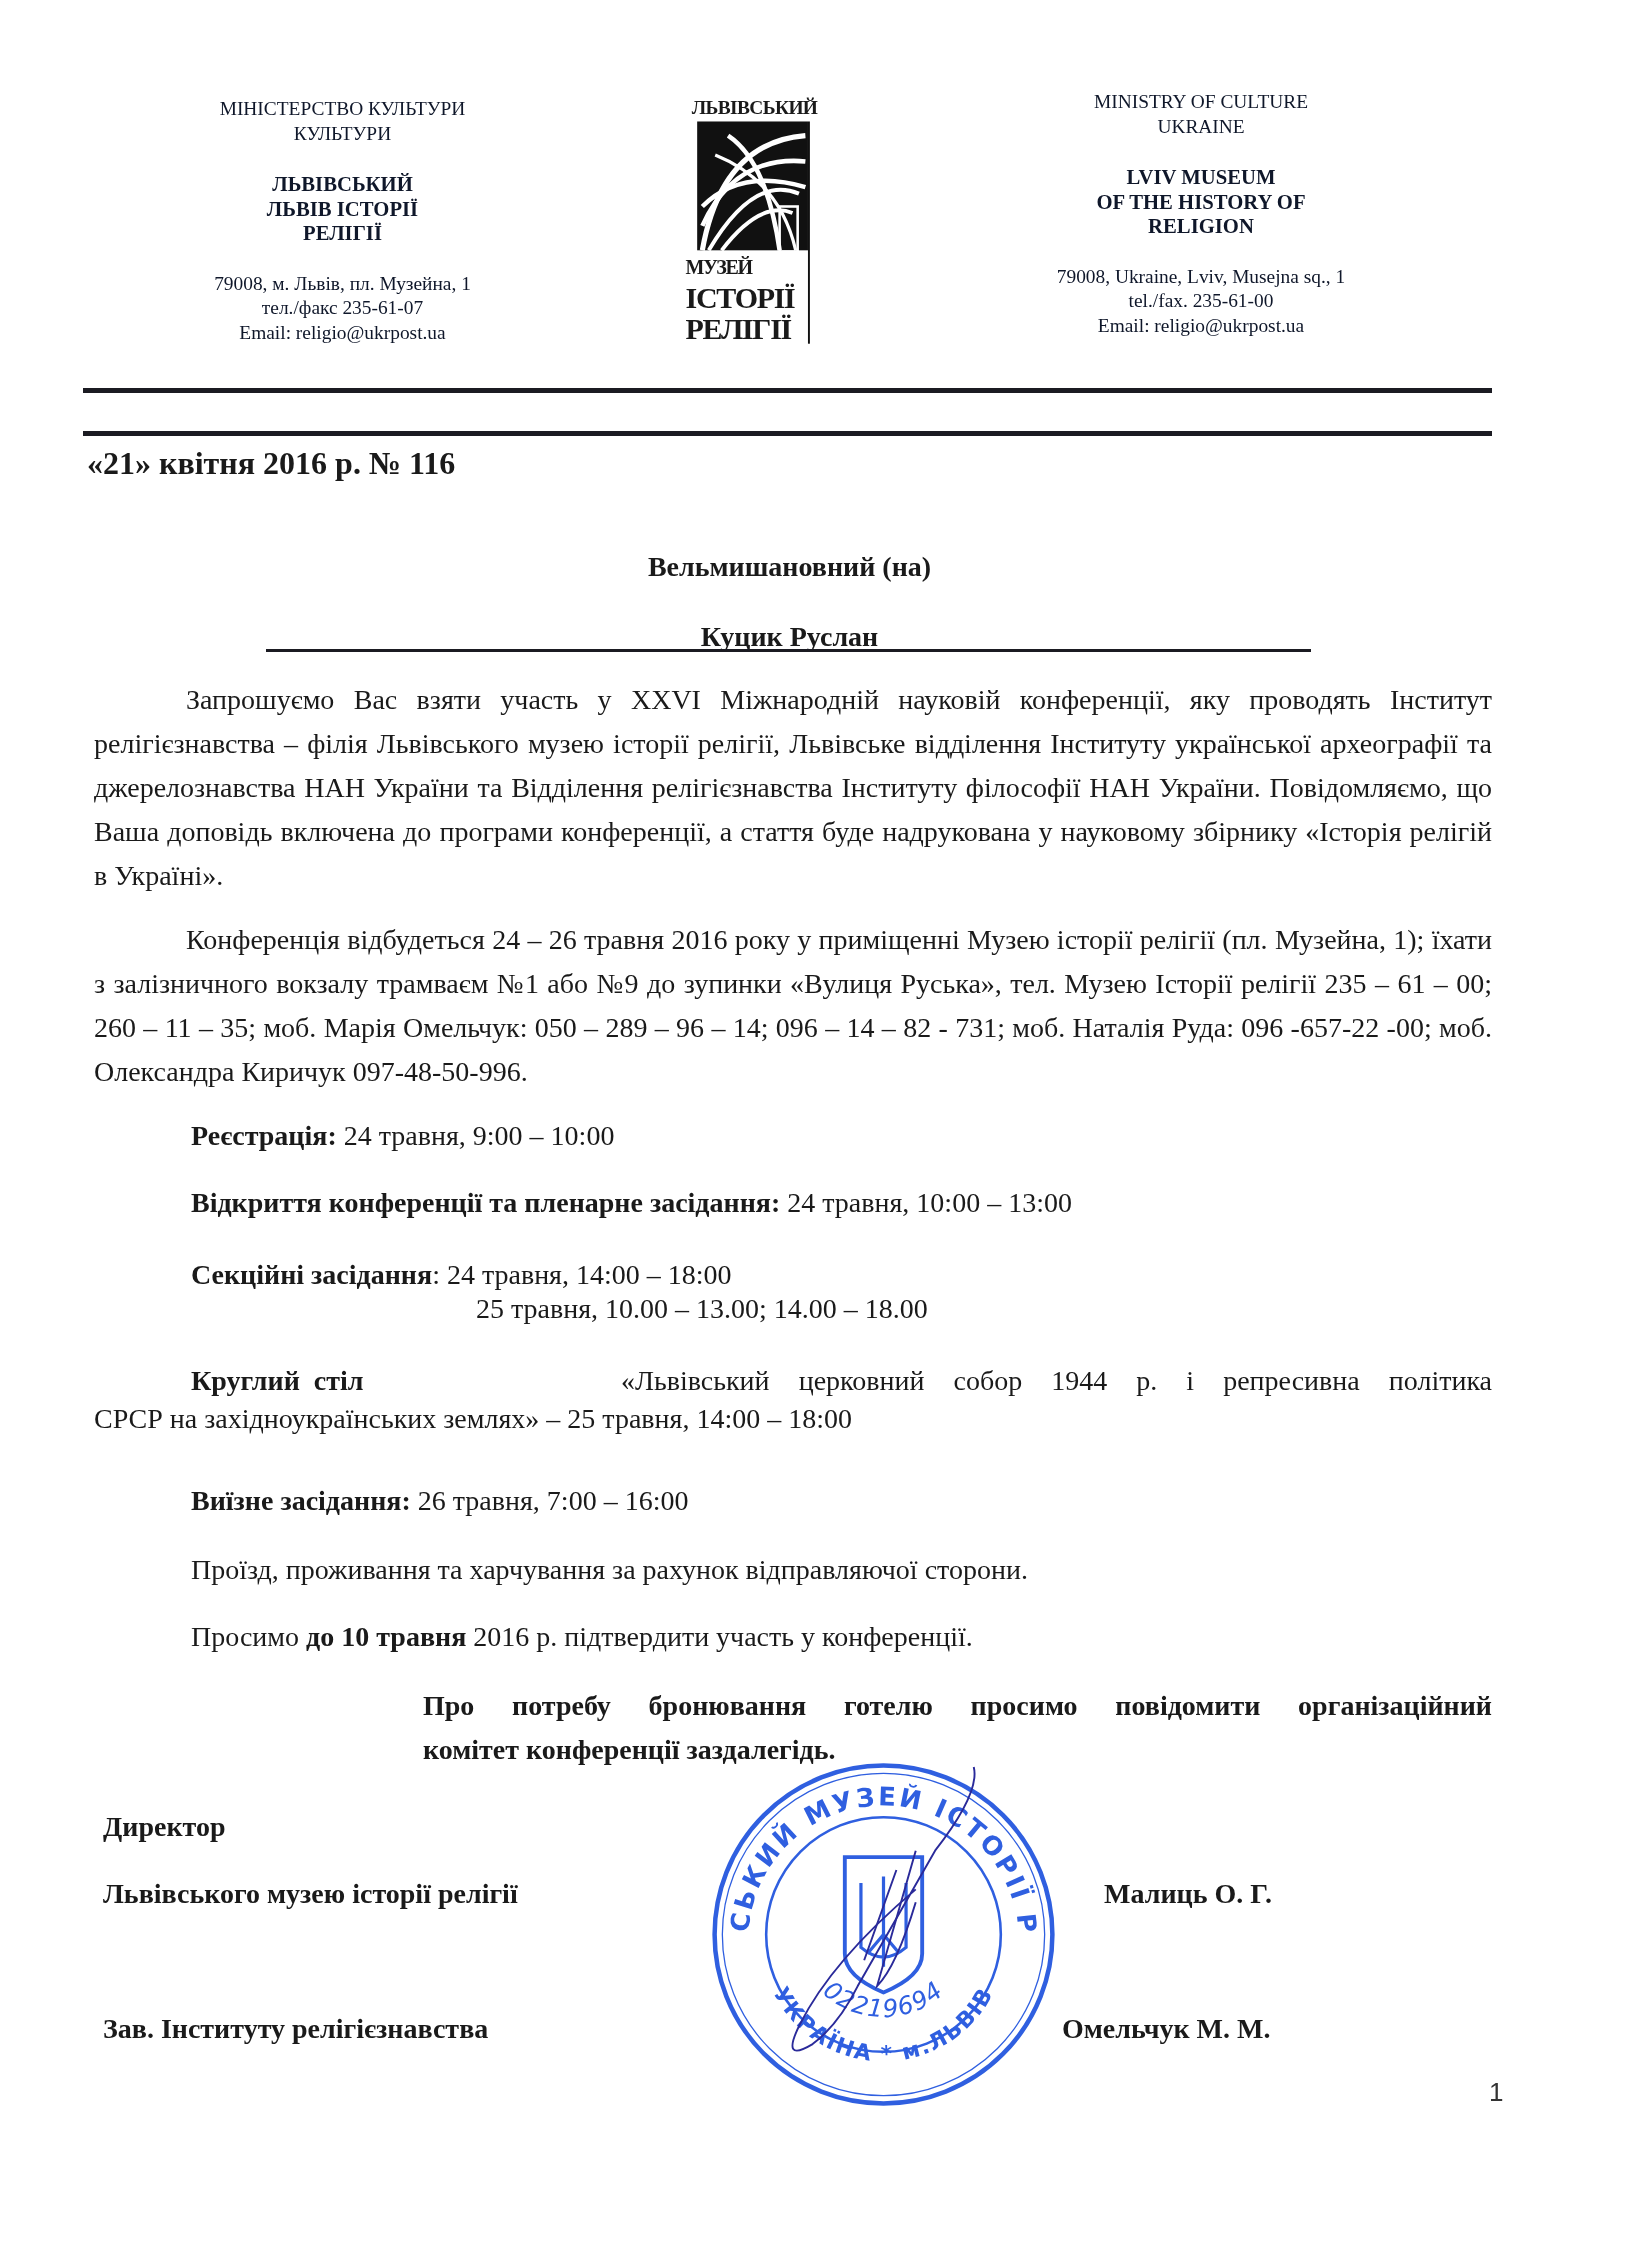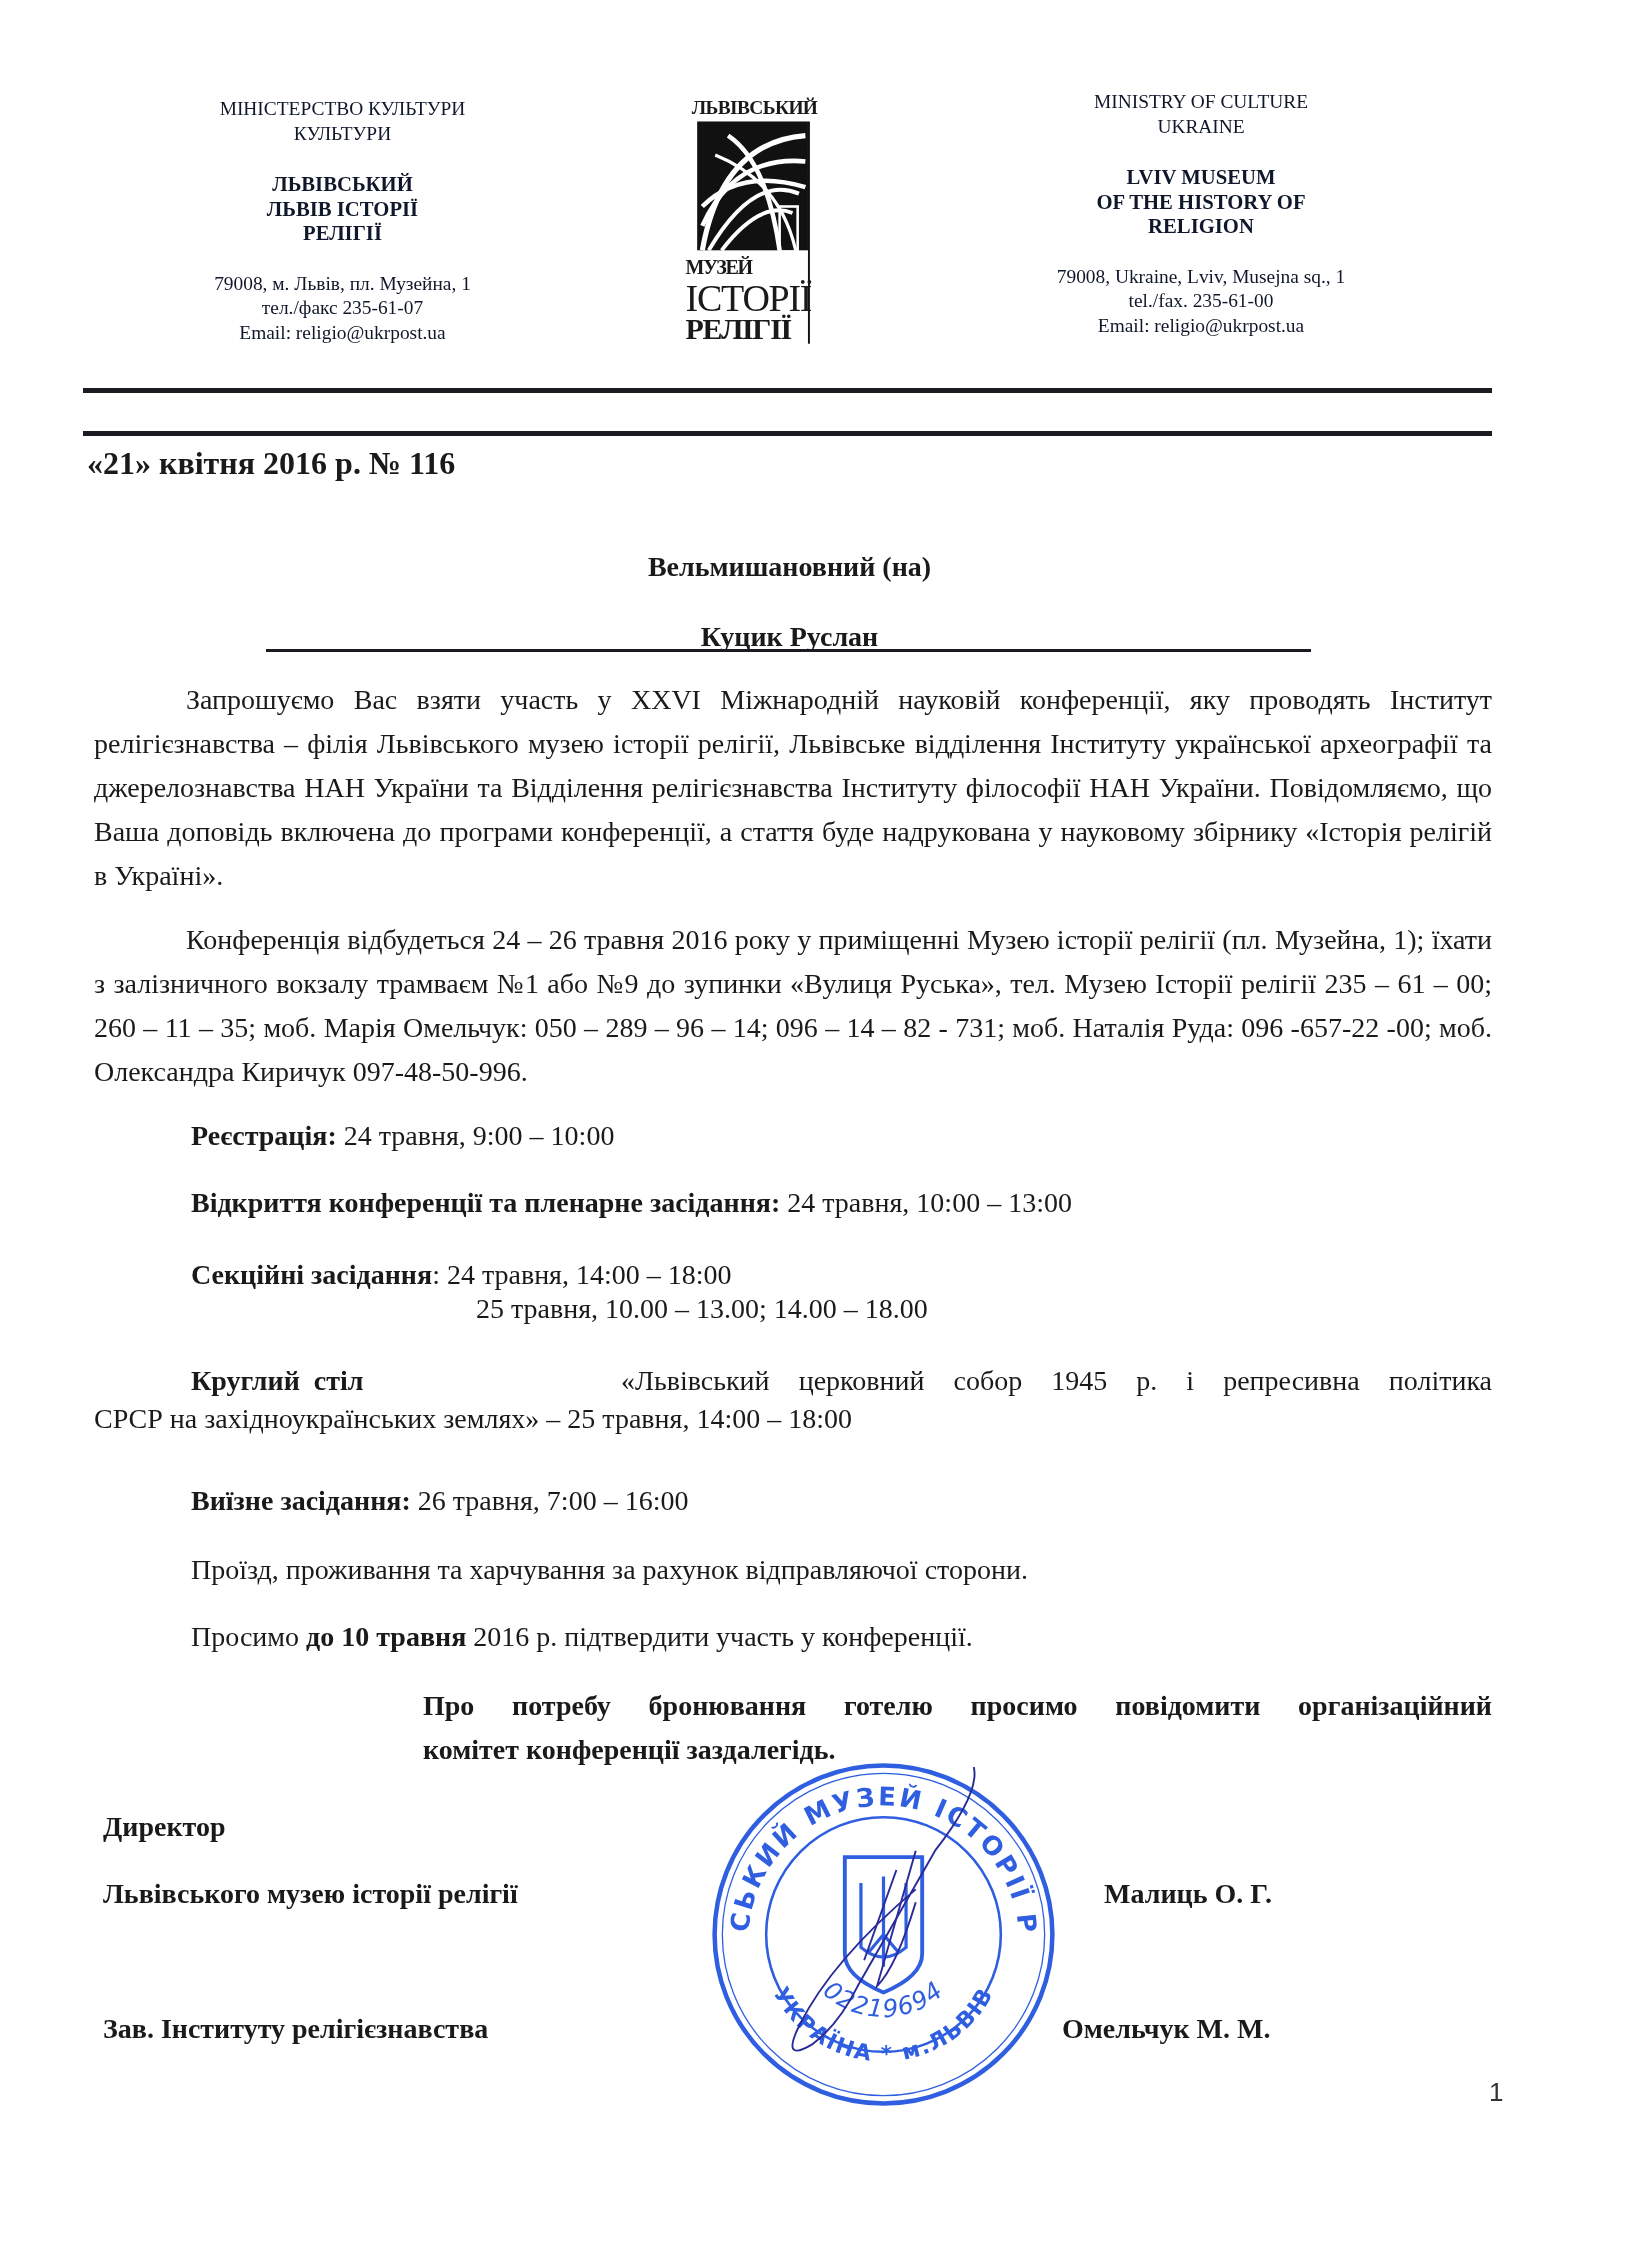--- a/index.html
+++ b/index.html
@@ -42,21 +42,21 @@
     <path d="M30 200 Q80 90 190 100" stroke="#fff" stroke-width="7" fill="none"></path>
     <path d="M30 170 Q90 110 190 140" stroke="#fff" stroke-width="7" fill="none"></path>
     <path d="M40 238 Q110 120 180 150" stroke="#fff" stroke-width="6" fill="none"></path>
     <path d="M60 238 Q120 160 170 180" stroke="#fff" stroke-width="6" fill="none"></path>
     <path d="M70 60 Q130 100 150 238" stroke="#fff" stroke-width="7" fill="none"></path>
     <path d="M50 90 Q150 130 175 238" stroke="#fff" stroke-width="5" fill="none"></path>
     <rect x="150" y="170" width="28" height="70" fill="none" stroke="#fff" stroke-width="4"></rect>
     <rect x="194" y="38" width="3" height="345" fill="#111"></rect>
   </svg>
   <div style="position:absolute; left:2.6px; top:155px; font-weight:bold; font-size:20px; line-height:30px; letter-spacing:-1.3px;">МУЗЕЙ</div>
-  <div style="position:absolute; left:2.6px; top:186px; font-weight:normal; font-size:38px; line-height:30px; letter-spacing:-1.3px;">ІСТОРІЇ</div>
+  <div style="position:absolute; left:2.6px; top:186px; font-weight:bold; font-size:30px; line-height:30px; letter-spacing:-1.3px;">ІСТОРІЇ</div>
   <div style="position:absolute; left:2.6px; top:217px; font-weight:bold; font-size:30px; line-height:30px; letter-spacing:-1.3px;">РЕЛІГІЇ</div>
 </div>
 
 <div class="abs hdr" style="left:1033px; top:90px; width:336px;">
   <div>MINISTRY OF  CULTURE</div>
   <div>UKRAINE</div>
   <div class="gap"></div>
   <div class="bold">LVIV MUSEUM</div>
   <div class="bold">OF THE HISTORY OF</div>
   <div class="bold">RELIGION</div>
@@ -82,21 +82,21 @@
   <span class="bold">Реєстрація:</span><span> 24 травня, 9:00 – 10:00</span>
 </div>
 <div class="line" style="left:191px; top:1186px;">
   <span class="bold">Відкриття конференції та пленарне засідання:</span><span> 24 травня, 10:00 – 13:00</span>
 </div>
 <div class="line" style="left:191px; top:1258px;">
   <span class="bold">Секційні засідання</span><span>: 24 травня, 14:00 – 18:00</span>
 </div>
 <div class="line" style="left:476px; top:1292px;">25 травня, 10.00 – 13.00; 14.00 – 18.00</div>
 <div class="line bold" style="left:191px; top:1364px; white-space:pre;">Круглий  стіл</div>
-<div class="line" style="left:621px; top:1364px; width:871px; text-align:justify; text-align-last:justify;">«Львівський церковний собор 1945 р. і репресивна політика</div>
+<div class="line" style="left:621px; top:1364px; width:871px; text-align:justify; text-align-last:justify;">«Львівський церковний собор 1944 р. і репресивна політика</div>
 <div class="line" style="left:94px; top:1402px;">СРСР на західноукраїнських землях» – 25 травня, 14:00 – 18:00</div>
 <div class="line" style="left:191px; top:1484px;">
   <span class="bold">Виїзне засідання:</span><span> 26 травня, 7:00 – 16:00</span>
 </div>
 
 <div class="line" style="left:191px; top:1553px;">Проїзд, проживання та харчування за рахунок відправляючої сторони.</div>
 <div class="line" style="left:191px; top:1620px;">
   <span>Просимо </span><span class="bold">до 10 травня</span><span> 2016 р. підтвердити участь у конференції.</span>
 </div>
 <div class="line bold" style="left:423px; top:1689px; width:1069px; text-align:justify; text-align-last:justify;">Про потребу бронювання готелю просимо повідомити організаційний</div>

